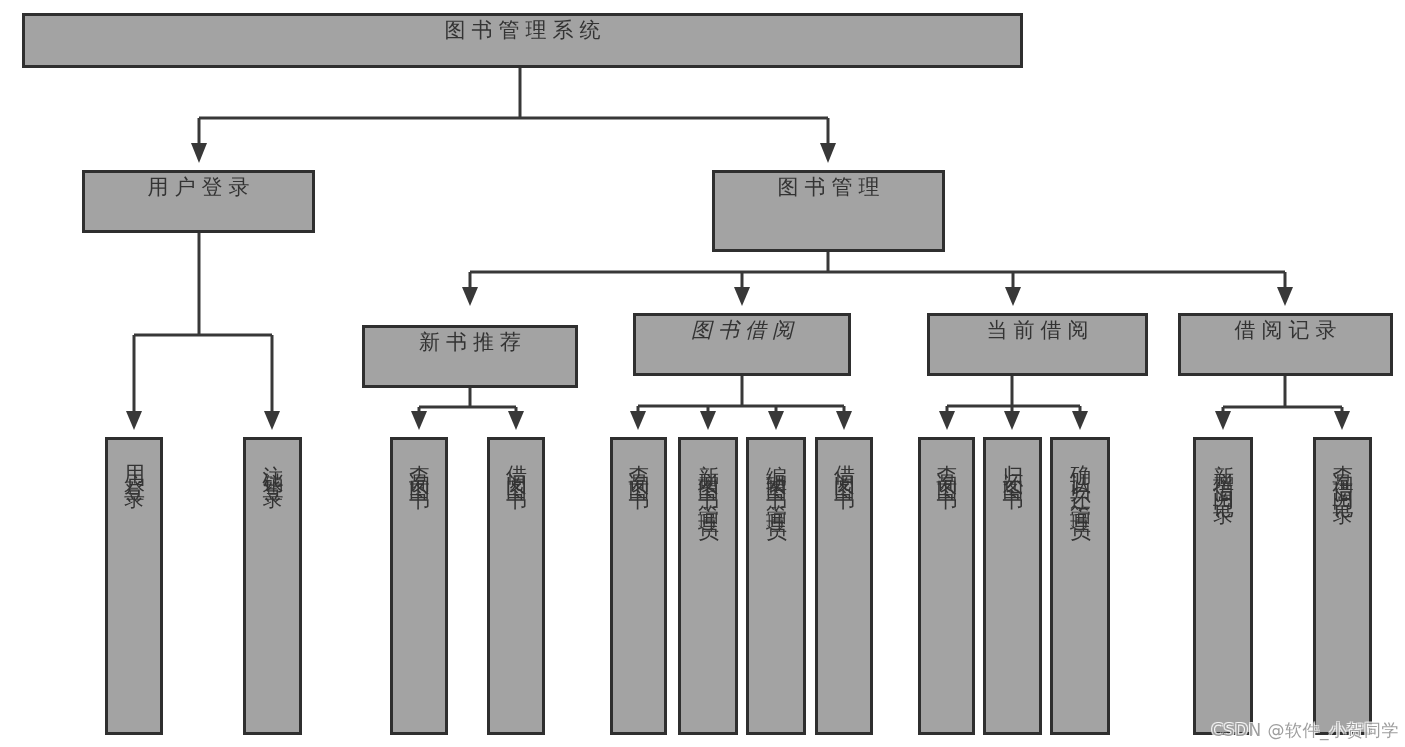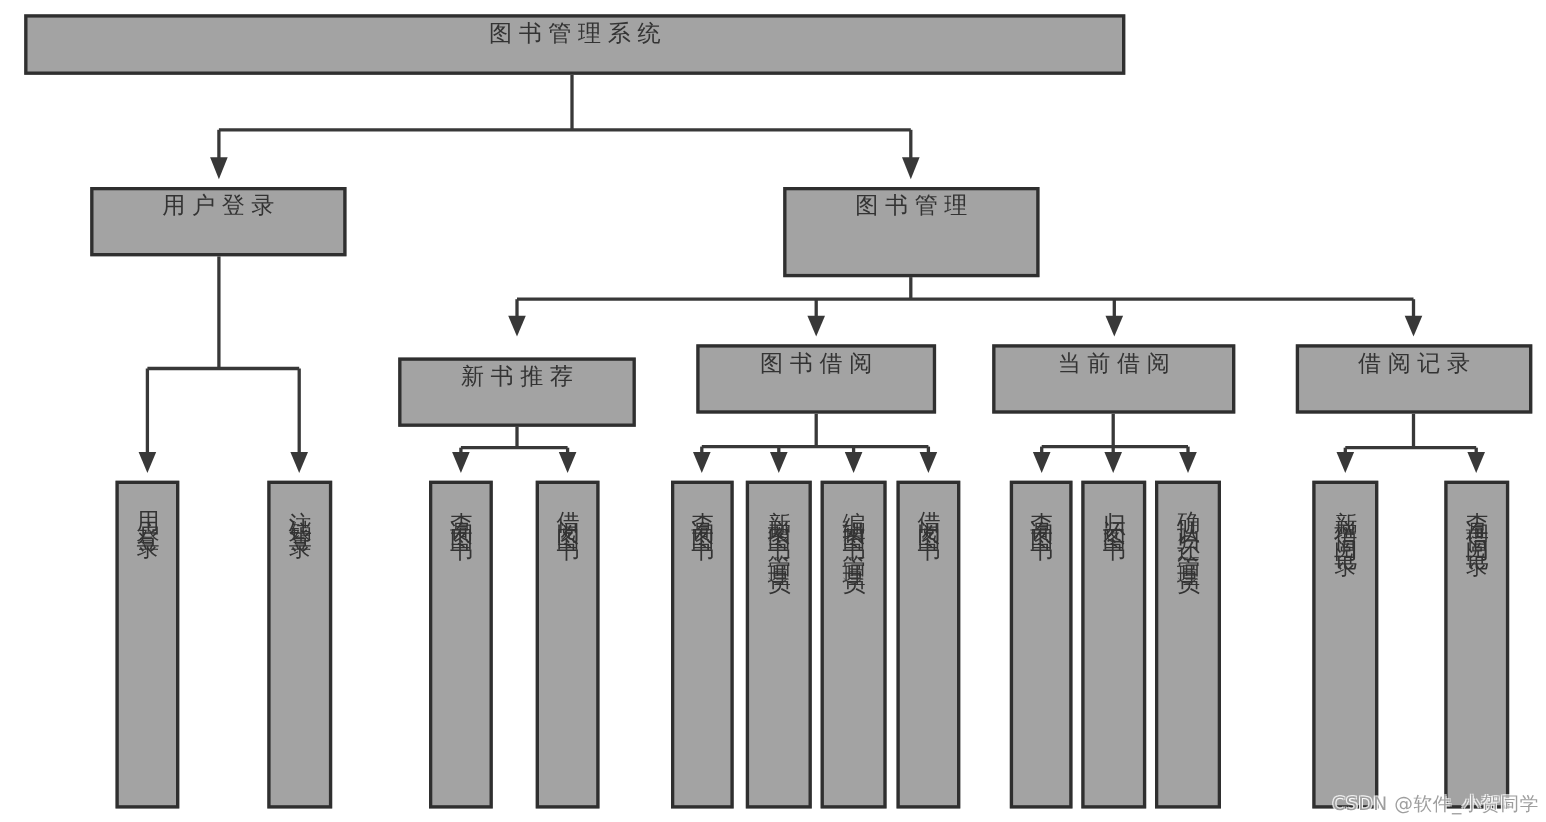--- a/index.html
+++ b/index.html
@@ -165,24 +165,24 @@
   <div class="node h" style="left:82px; top:170px; width:233px; height:63px;">
     <span>用户登录</span>
   </div>
   <div class="node h" style="left:712px; top:170px; width:233px; height:82px;">
     <span>图书管理</span>
   </div>
 
   <div class="node h" style="left:362px; top:313px; width:216px; height:63px;margin-top:12px;">
     <span>新书推荐</span>
   </div>
-  <div class="node h" style="left:633px; top:313px; width:218px; height:63px;">
+  <div class="node h" style="left:633px; top:313px; width:218px; height:63px;font-style:italic;">
     <span>图书借阅</span>
   </div>
-  <div class="node h" style="left:902px; top:313px; width:221px; height:63px;">
+  <div class="node h" style="left:927px; top:313px; width:221px; height:63px;">
     <span>当前借阅</span>
   </div>
   <div class="node h" style="left:1178px; top:313px; width:215px; height:63px;">
     <span>借阅记录</span>
   </div>
 
   <div class="node v" style="left:105px; top:437px; width:58px; height:298px;">
     <span>用户登录</span>
   </div>
   <div class="node v" style="left:243px; top:437px; width:59px; height:298px;">

